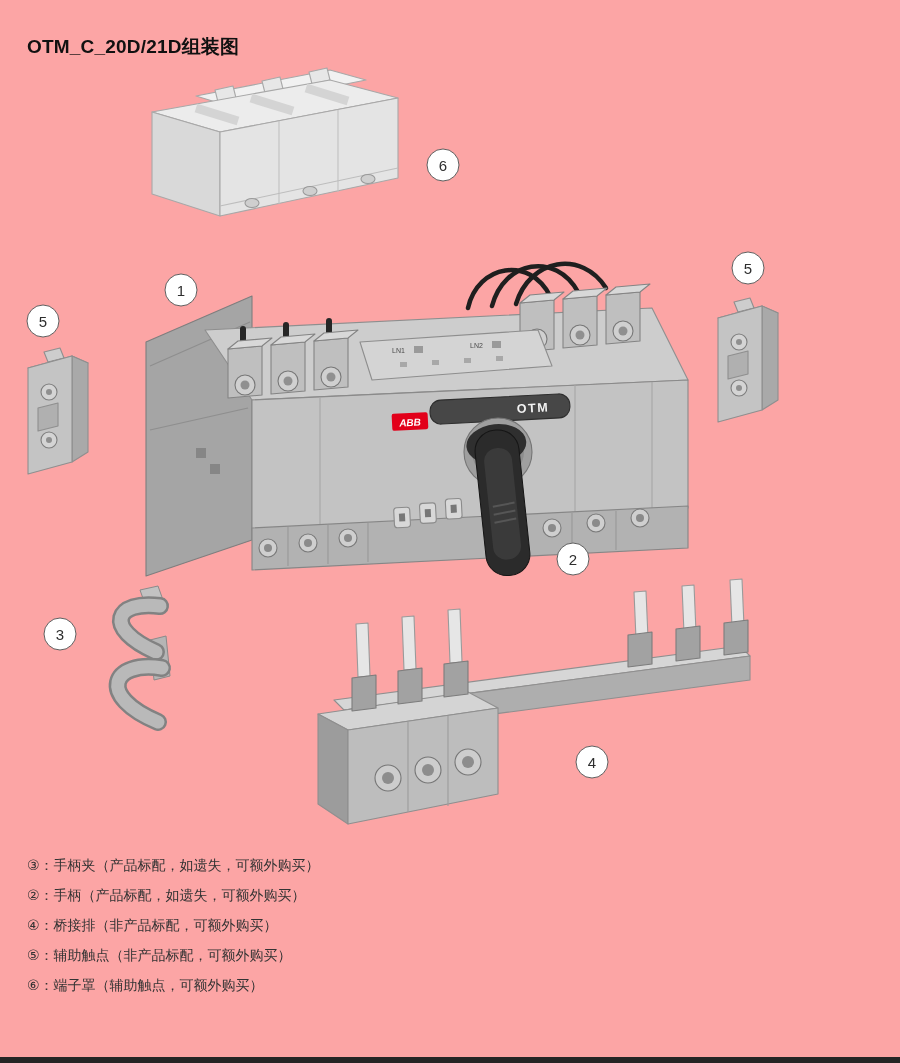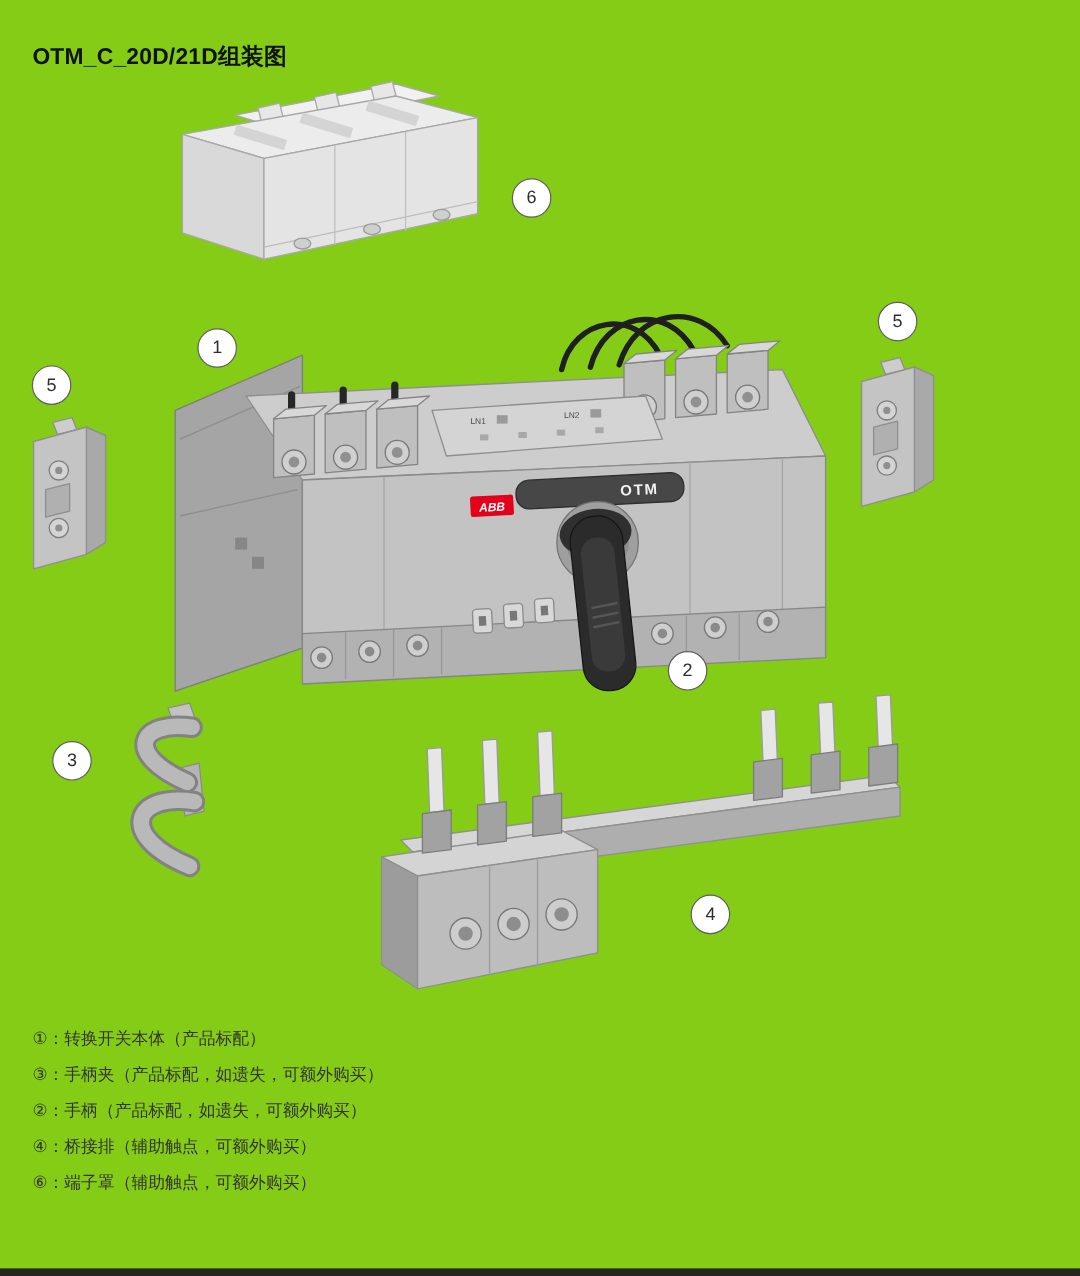--- a/index.html
+++ b/index.html
@@ -3,21 +3,21 @@
 <meta charset="utf-8">
 <style>
   html, body { margin: 0; padding: 0; }
   body {
     width: 900px; height: 1063px;
     background: #ffffff;
     font-family: "Liberation Sans", "DejaVu Sans", sans-serif;
     position: relative;
     overflow: hidden;
   }
-  .page { position: relative; width: 900px; height: 1063px; background: #84cc16; }
+  .page { position: relative; width: 900px; height: 1063px; background: #fca5a5; }
   .title {
     position: absolute; left: 27px; top: 34px;
     font-size: 19px; font-weight: bold; color: #111;
     letter-spacing: 0.2px; margin: 0;
   }
   .diagram { position: absolute; left: 0; top: 0; width: 900px; height: 1063px; }
   svg.scene { position: absolute; left: 0; top: 0; }
   svg text { font-family: "Liberation Sans", "DejaVu Sans", sans-serif; }
   .callout-layer { position: absolute; left: 0; top: 0; width: 900px; height: 1063px; }
   .callout {
@@ -247,21 +247,21 @@
         <div class="callout" style="left: 181px; top: 290px;">1</div>
         <div class="callout" style="left: 43px; top: 321px;">5</div>
         <div class="callout" style="left: 748px; top: 268px;">5</div>
         <div class="callout" style="left: 573px; top: 559px;">2</div>
         <div class="callout" style="left: 60px; top: 634px;">3</div>
         <div class="callout" style="left: 592px; top: 762px;">4</div>
       </div>
   </div>
 
   <div class="legend">
-      <div class="legend-item">①：转换开关本体（产品标配）</div>
       <div class="legend-item">③：手柄夹（产品标配，如遗失，可额外购买）</div>
       <div class="legend-item">②：手柄（产品标配，如遗失，可额外购买）</div>
-      <div class="legend-item">④：桥接排（辅助触点，可额外购买）</div>
+      <div class="legend-item">④：桥接排（非产品标配，可额外购买）</div>
+      <div class="legend-item">⑤：辅助触点（非产品标配，可额外购买）</div>
       <div class="legend-item">⑥：端子罩（辅助触点，可额外购买）</div>
     </div>
 
   <div class="footer-bar"></div>
 </div>
 
 </body></html>

